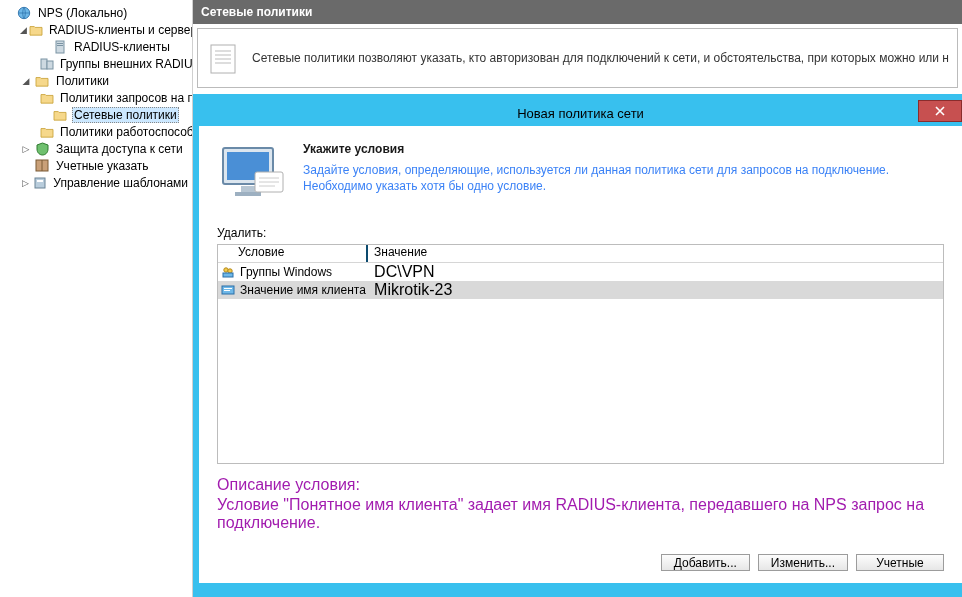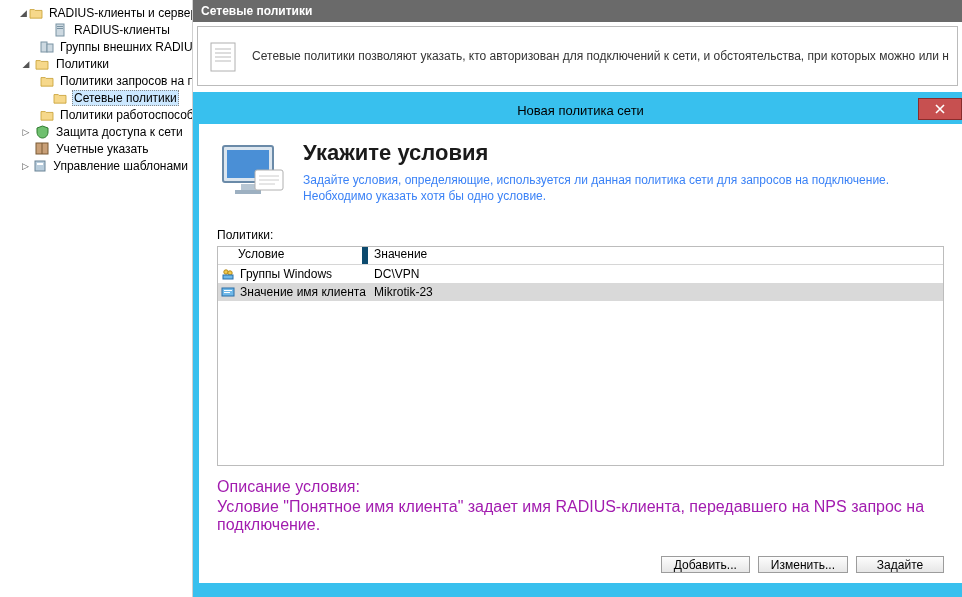--- a/index.html
+++ b/index.html
@@ -84,39 +84,39 @@
   }
   .dialog-body {
     flex: 1; background: #fff; padding: 16px 18px 10px 18px;
     display: flex; flex-direction: column;
   }
   .heading-row {
     display: flex; align-items: flex-start; gap: 16px; margin-bottom: 24px;
   }
   .monitor-icon { width: 70px; height: 60px; flex-shrink: 0; }
   .heading-text h2 {
-    margin: 0 0 6px 0; font-size: 22px; font-weight: 700; color: #1a1a1a;
+    margin: 0 0 6px 0; font-size: 12px; font-weight: 700; color: #1a1a1a;
   }
   .heading-text p { margin: 0; font-size: 12px; color: #3b82f6; line-height: 1.35; }
 
   .conditions-label { font-weight: 400; font-size: 12px; margin-bottom: 4px; }
   .conditions-table {
     border: 1px solid #bcbcbc; height: 220px; background: #fff;
   }
   .ct-header {
     display: flex; background: #fff; border-bottom: 1px solid #d6d6d6; height: 18px;
   }
-  .ct-header .c1 { width: 150px; padding-left: 20px; font-size: 12px; border-right: 6px solid #0c4a6e; }
+  .ct-header .c1 { width: 150px; padding-left: 20px; font-size: 12px; border-right: 2px solid #0c4a6e; }
   .ct-header .c2 { flex: 1; padding-left: 6px; font-size: 12px; }
   .ct-row {
     display: flex; height: 18px; align-items: center;
   }
   .ct-row.sel { background: #d9d9d9; }
   .ct-row .c1 { width: 150px; display: flex; align-items: center; gap: 4px; padding-left: 2px; font-size: 12px; }
-  .ct-row .c2 { flex: 1; padding-left: 6px; font-size: 12px; }
+  .ct-row .c2 { flex: 1; padding-left: 6px; font-size: 16px; }
   .row-ico { width: 16px; height: 16px; display: inline-flex; align-items: center; justify-content: center; }
 
   .desc-block { margin-top: 12px; font-size: 16px; color: #a21caf; }
   .desc-block .desc-title { margin-bottom: 2px; }
 
   .button-row {
     margin-top: 22px; display: flex; justify-content: flex-end; gap: 8px;
   }
   .win-button {
     min-width: 88px; height: 17px; background: linear-gradient(#fdfdfd,#e6e6e6);
@@ -126,20 +126,30 @@
 
   
   svg { display: block; }
 </style>
 </head>
 <body>
 
 <div class="left-panel">
   <ul class="tree">
     <li>
+      <div class="tree-row">
+        <span class="exp"></span>
+        <span class="ico ico-globe">
+          <svg width="14" height="14" viewBox="0 0 16 16">
+              <circle cx="8" cy="8" r="6.5" fill="#6fb8e8" stroke="#2a6fa8"></circle>
+              <path d="M2 8h12M8 2c2 2 2 10 0 12M8 2c-2 2-2 10 0 12" stroke="#2a6fa8" fill="none" stroke-width="0.8"></path>
+            </svg>
+        </span>
+        <span class="label">NPS (Локально)</span>
+      </div>
       <ul>
         <li>
           <div class="tree-row">
             <span class="exp">◢</span>
             <span class="ico ico-folder">
               <svg width="14" height="12" viewBox="0 0 16 14">
                   <path d="M1 3h5l1 1h8v9H1z" fill="#f6d88b" stroke="#c9a339"></path>
                 </svg>
             </span>
             <span class="label">RADIUS-клиенты и серверы</span>
@@ -300,21 +310,21 @@
               <line x1="42" y1="44" x2="58" y2="44" stroke="#ccc"></line>
           </svg>
         </div>
         <div class="heading-text">
           <h2>Укажите условия</h2>
           <p>Задайте условия, определяющие, используется ли данная политика сети для запросов на подключение. Необходимо указать хотя бы одно условие.</p>
         </div>
       </div>
 
       <div class="conditions-label">
-        <span>Политики:</span>
+        <span>Удалить:</span>
       </div>
       <div class="conditions-table">
         <div class="ct-header">
           <div class="c1">Условие</div>
           <div class="c2">Значение</div>
         </div>
         <div class="ct-row">
           <div class="c1">
             <span class="row-ico">
               <svg width="14" height="14" viewBox="0 0 14 14">
@@ -343,17 +353,17 @@
       </div>
 
       <div class="desc-block">
         <div class="desc-title">Описание условия:</div>
         <div>Условие "Понятное имя клиента" задает имя RADIUS-клиента, передавшего на NPS запрос на подключение.</div>
       </div>
 
       <div class="button-row">
         <button class="win-button">Добавить...</button>
         <button class="win-button">Изменить...</button>
-        <button class="win-button">Задайте</button>
+        <button class="win-button">Учетные</button>
       </div>
     </div>
   </div>
 </div>
 
 </body></html>

